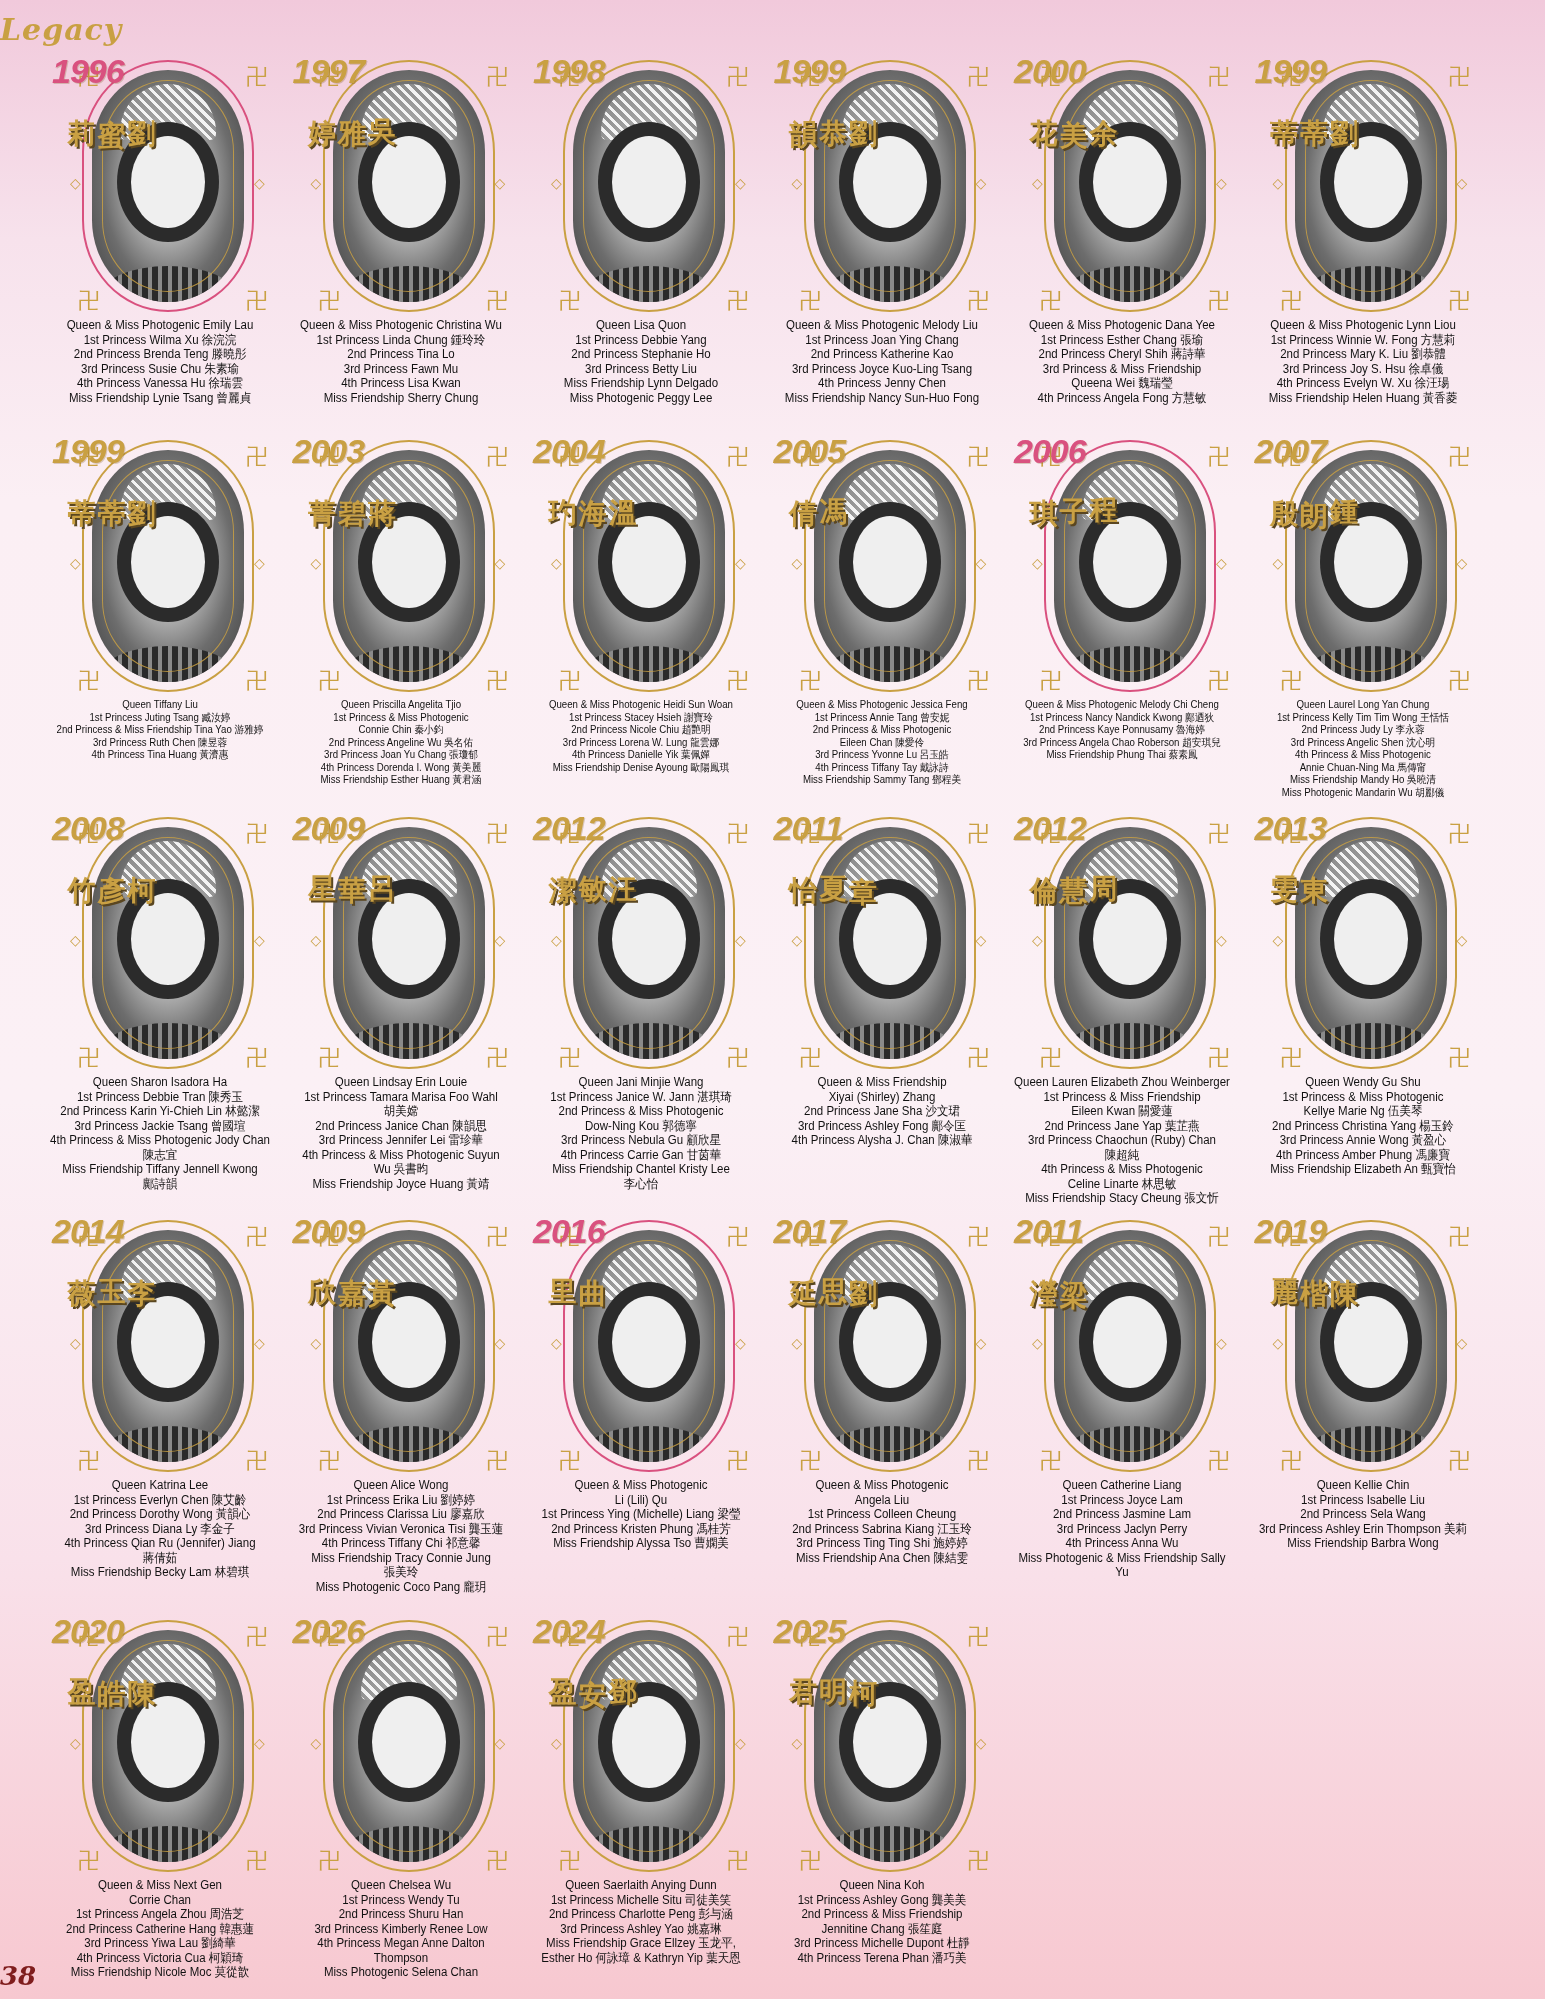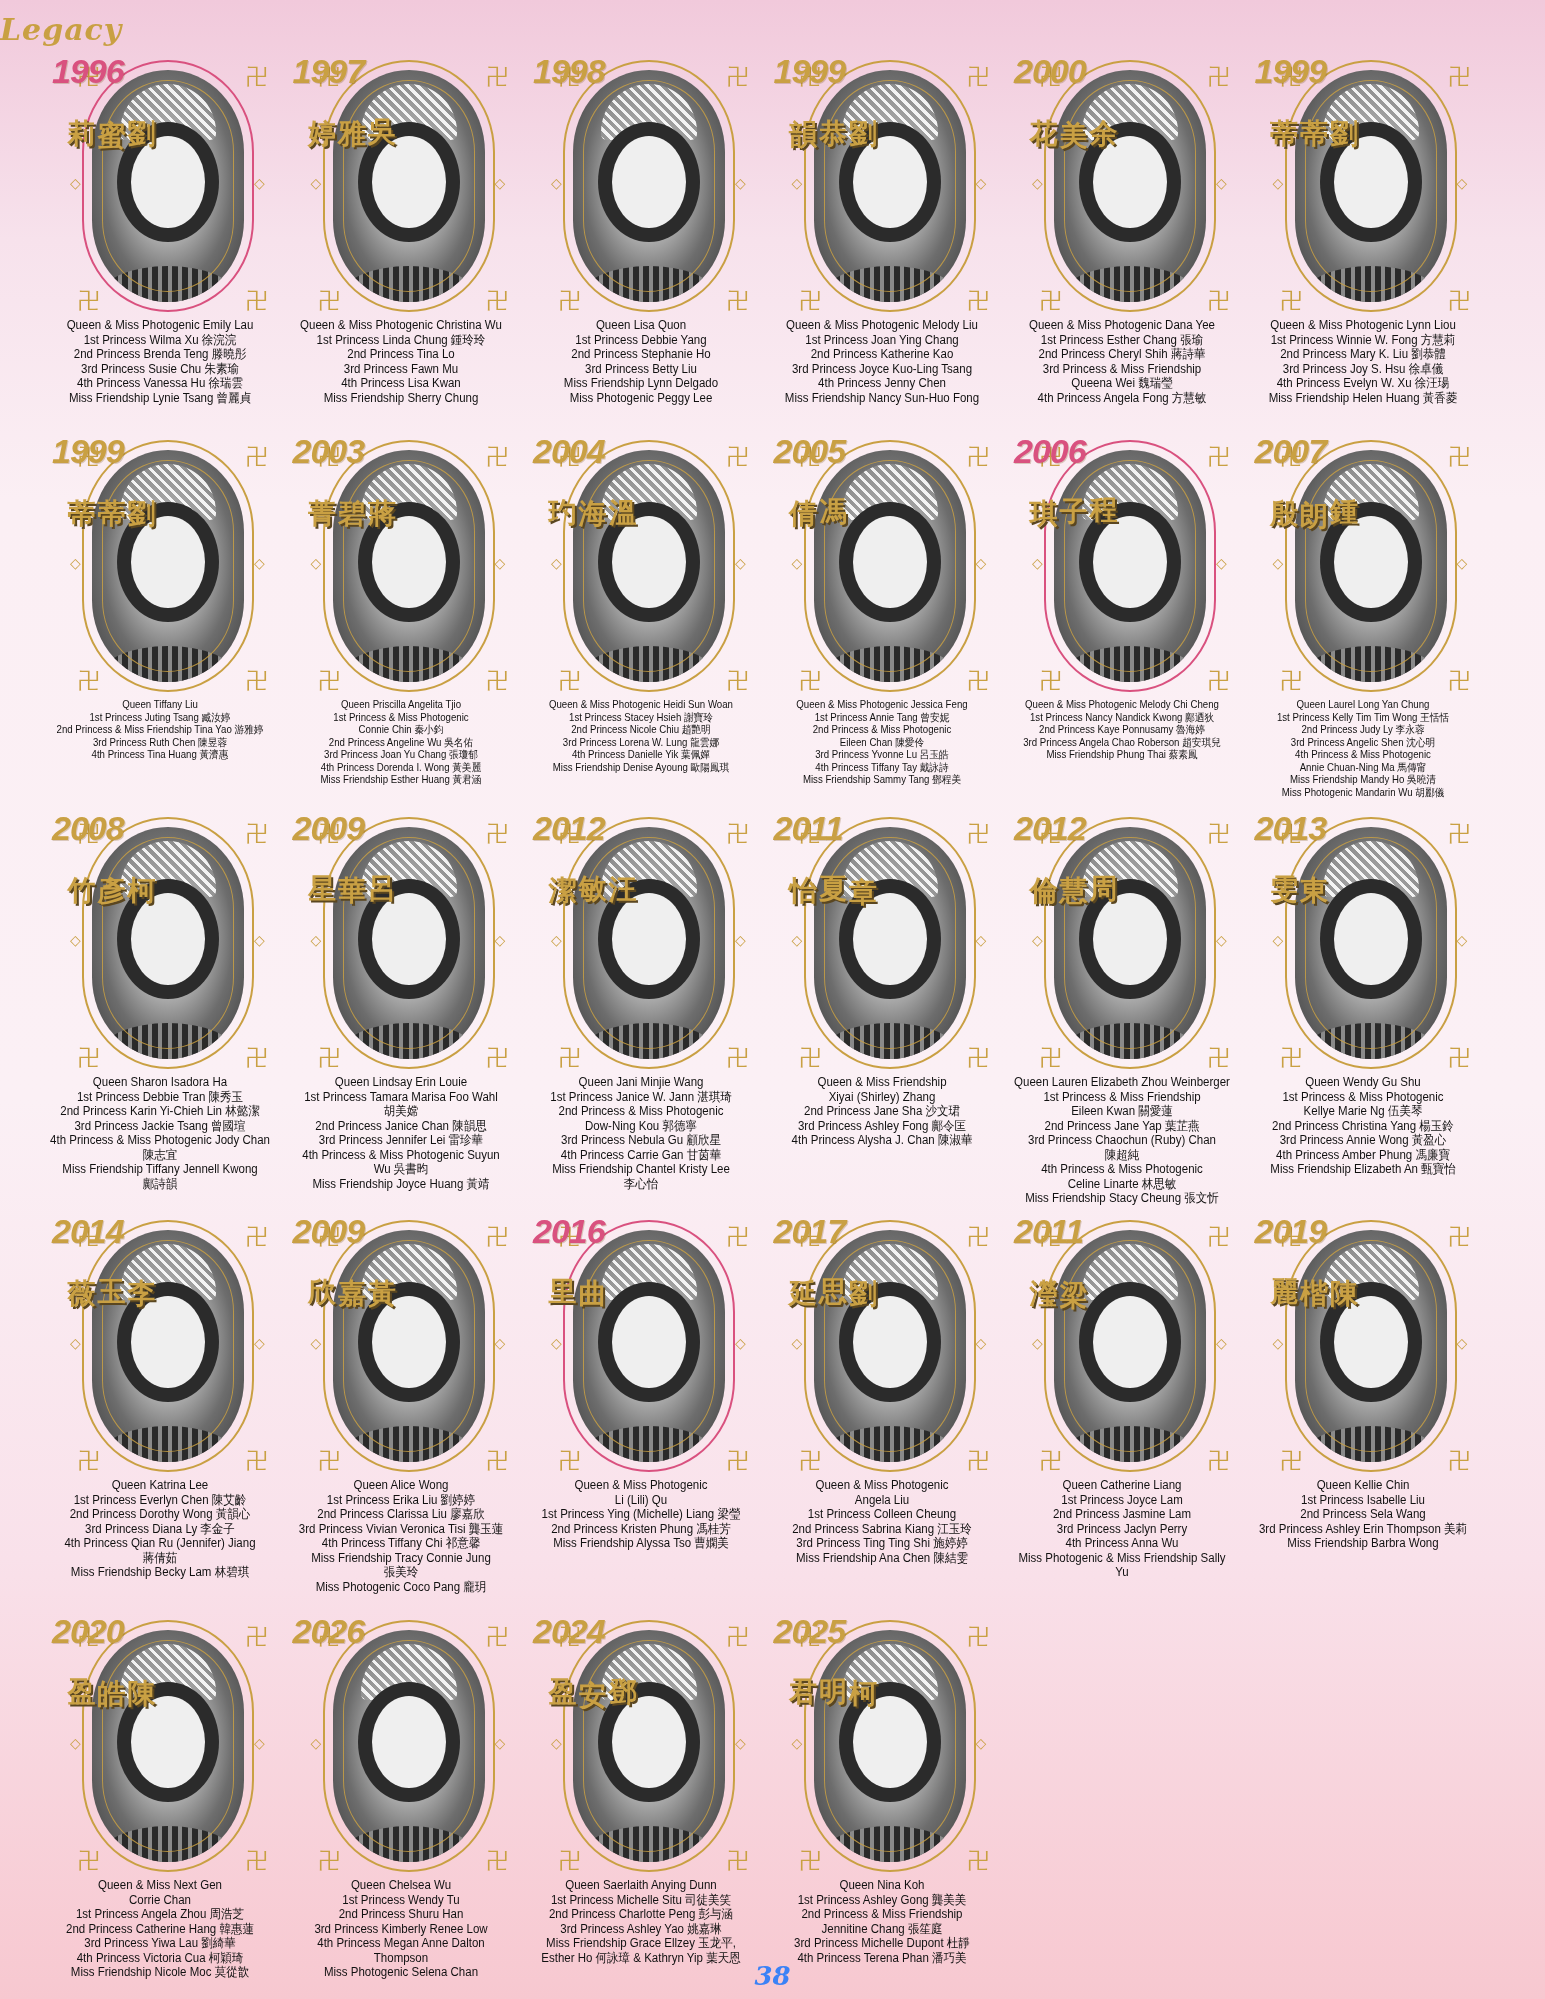--- a/index.html
+++ b/index.html
@@ -7,23 +7,23 @@
     width:1545px;height:1999px;position:relative;overflow:hidden;
     background:linear-gradient(180deg,#f1c9db 0%,#f7e2ec 12%,#fbeff4 25%,#fbf0f5 55%,#f9e1ea 78%,#f7c8d0 100%);
     font-family:"Liberation Sans",sans-serif;color:#111;
   }
   .title{
     position:absolute;left:0;right:0;top:12px;text-align:left;
     font-family:"DejaVu Serif",serif;font-style:italic;font-weight:bold;
     font-size:30px;color:#c9a043;letter-spacing:1px;
   }
   .page-num{
-    position:absolute;left:0;right:0;bottom:8px;text-align:center;
+    position:absolute;left:0;right:0;bottom:8px;
     font-family:"DejaVu Serif",serif;font-style:italic;font-weight:bold;
-    font-size:26px;color:#3b82f6;
+    font-size:26px;color:#7f1d1d;
   }
   .grid{position:absolute;left:40px;top:52px;width:1470px;}
   .cell{position:absolute;width:240px;}
   .year{
     position:absolute;left:12px;top:0;z-index:5;
     font-family:Liberation Sans, sans-serif;font-style:italic;font-weight:bold;
     font-size:34px;color:#c9a043;letter-spacing:-1px;
     text-shadow:1px 1px 0 rgba(120,80,20,.25);
   }
   .year.pink{color:#d9517f;}

